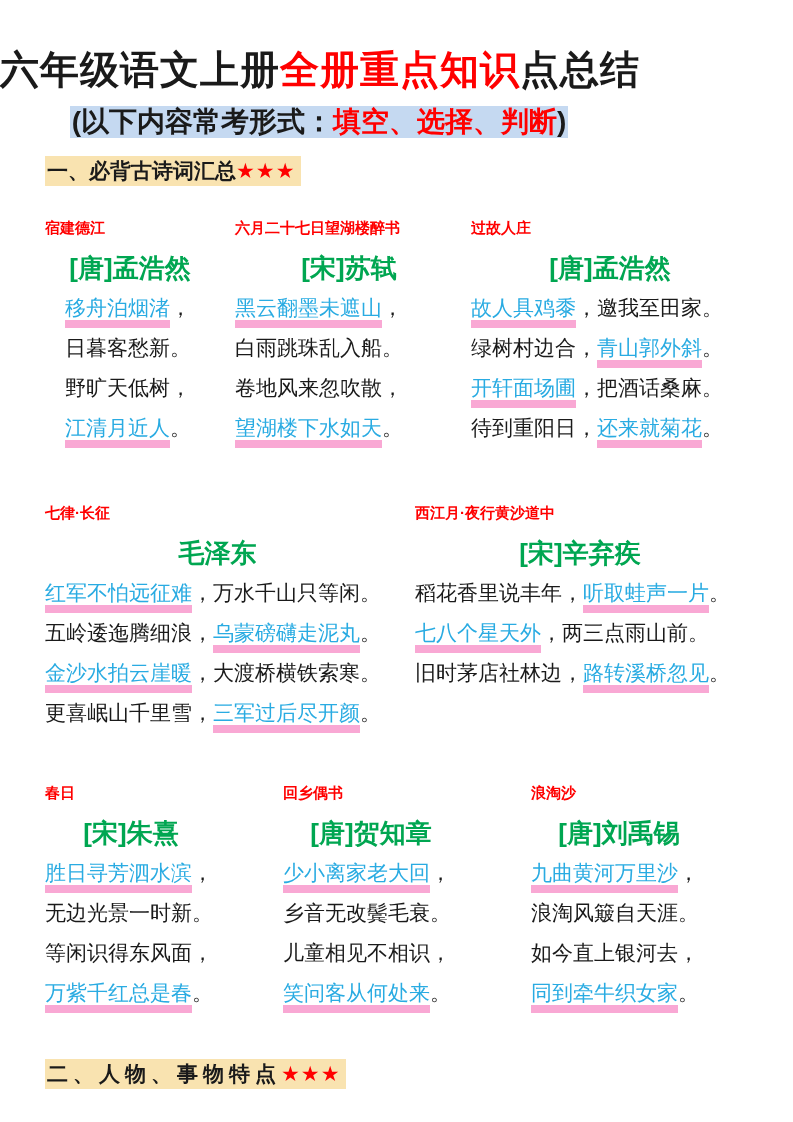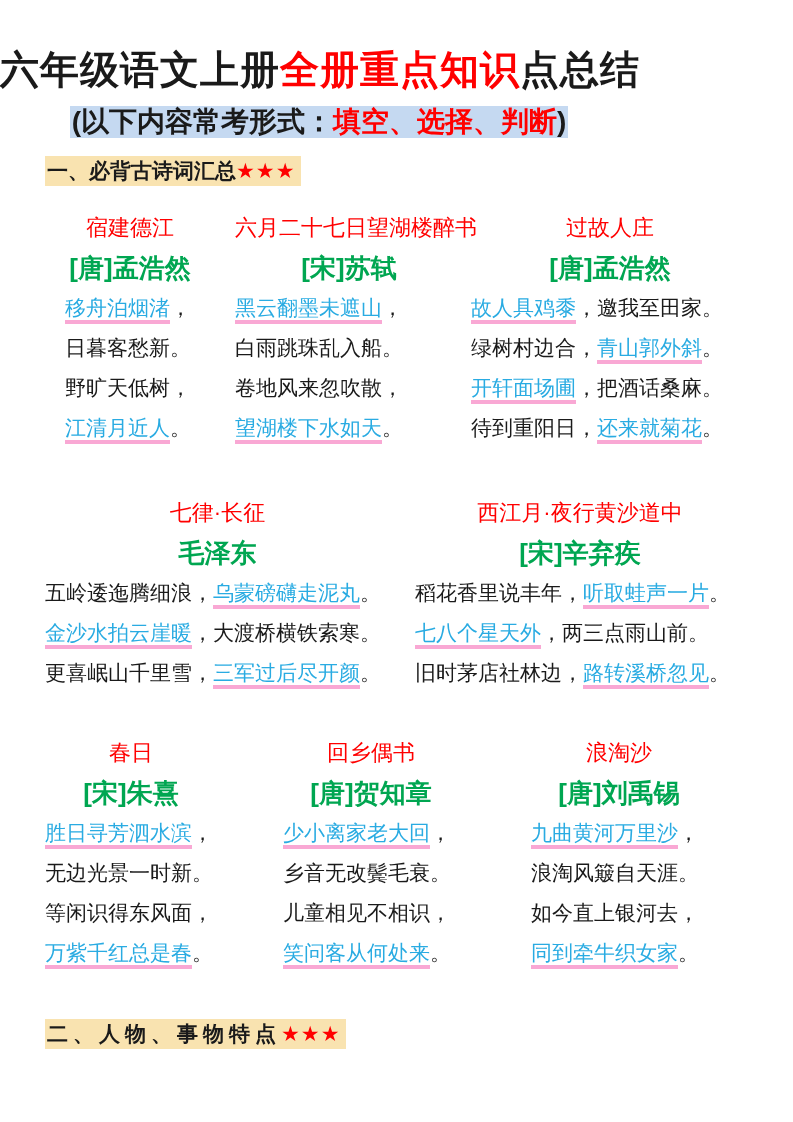--- a/index.html
+++ b/index.html
@@ -53,42 +53,41 @@
   #section2-block{margin-top:46px;}
 
   .poems-row{display:flex;margin-left:45px;}
   #row1{margin-top:22px;}
   #row2{margin-top:45px;}
   #row3{margin-top:40px;}
 
   .poem-col{flex:0 0 auto;}
   .poem-title{
     color:var(--red);
-    font-weight:normal;
-    font-size:22px;
+    font-weight:bold;
+    font-size:15px;
     line-height:40px;
-    text-align:center;
     white-space:nowrap;
   }
   .poem-author{
     color:var(--green);
     font-weight:bold;
     font-size:26px;
     line-height:40px;
     text-align:center;
     white-space:nowrap;
   }
   .poem-line{
     font-size:21px;
     line-height:40px;
     white-space:nowrap;
   }
   .poem-line .key{
     color:var(--blue);
-    border-bottom:4px solid #f9a8d4;
+    border-bottom:8px solid #f9a8d4;
     padding-bottom:1px;
   }
   .poem-line .plain{color:var(--ink);}
 
   
   #row1 .poem-col:nth-child(1){width:170px;}
   #row1 .poem-col:nth-child(1) .poem-line{padding-left:20px;}
   #row1 .poem-col:nth-child(2){width:228px;margin-left:20px;}
   #row1 .poem-col:nth-child(3){width:278px;margin-left:8px;}
   #row2 .poem-col:nth-child(1){width:345px;}
@@ -137,20 +136,21 @@
         <div class="poem-line"><span class="key">故人具鸡黍</span><span class="plain">，邀我至田家。</span></div>
         <div class="poem-line"><span class="plain">绿树村边合，</span><span class="key">青山郭外斜</span><span class="plain">。</span></div>
         <div class="poem-line"><span class="key">开轩面场圃</span><span class="plain">，把酒话桑麻。</span></div>
         <div class="poem-line"><span class="plain">待到重阳日，</span><span class="key">还来就菊花</span><span class="plain">。</span></div>
       </div>
     </div>
   <div class="poems-row" id="row2">
       <div class="poem-col">
         <div class="poem-title">七律·长征</div>
         <div class="poem-author">毛泽东</div>
+        <div class="poem-line"><span class="key">红军不怕远征难</span><span class="plain">，万水千山只等闲。</span></div>
         <div class="poem-line"><span class="plain">五岭逶迤腾细浪，</span><span class="key">乌蒙磅礴走泥丸</span><span class="plain">。</span></div>
         <div class="poem-line"><span class="key">金沙水拍云崖暖</span><span class="plain">，大渡桥横铁索寒。</span></div>
         <div class="poem-line"><span class="plain">更喜岷山千里雪，</span><span class="key">三军过后尽开颜</span><span class="plain">。</span></div>
       </div>
       <div class="poem-col">
         <div class="poem-title">西江月·夜行黄沙道中</div>
         <div class="poem-author">[宋]辛弃疾</div>
         <div class="poem-line"><span class="plain">稻花香里说丰年，</span><span class="key">听取蛙声一片</span><span class="plain">。</span></div>
         <div class="poem-line"><span class="key">七八个星天外</span><span class="plain">，两三点雨山前。</span></div>
         <div class="poem-line"><span class="plain">旧时茅店社林边，</span><span class="key">路转溪桥忽见</span><span class="plain">。</span></div>

